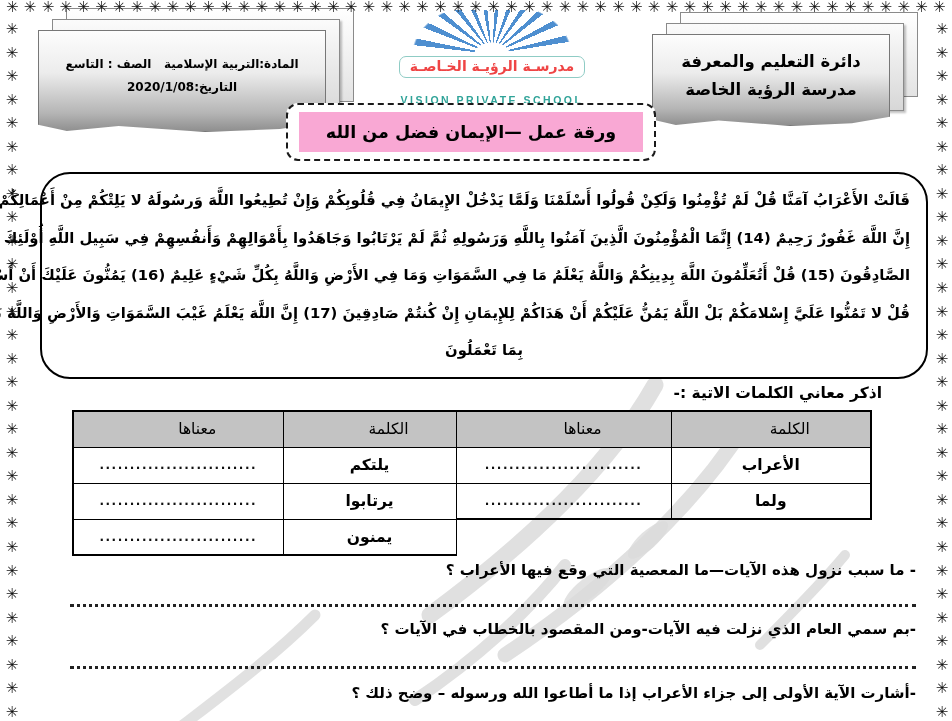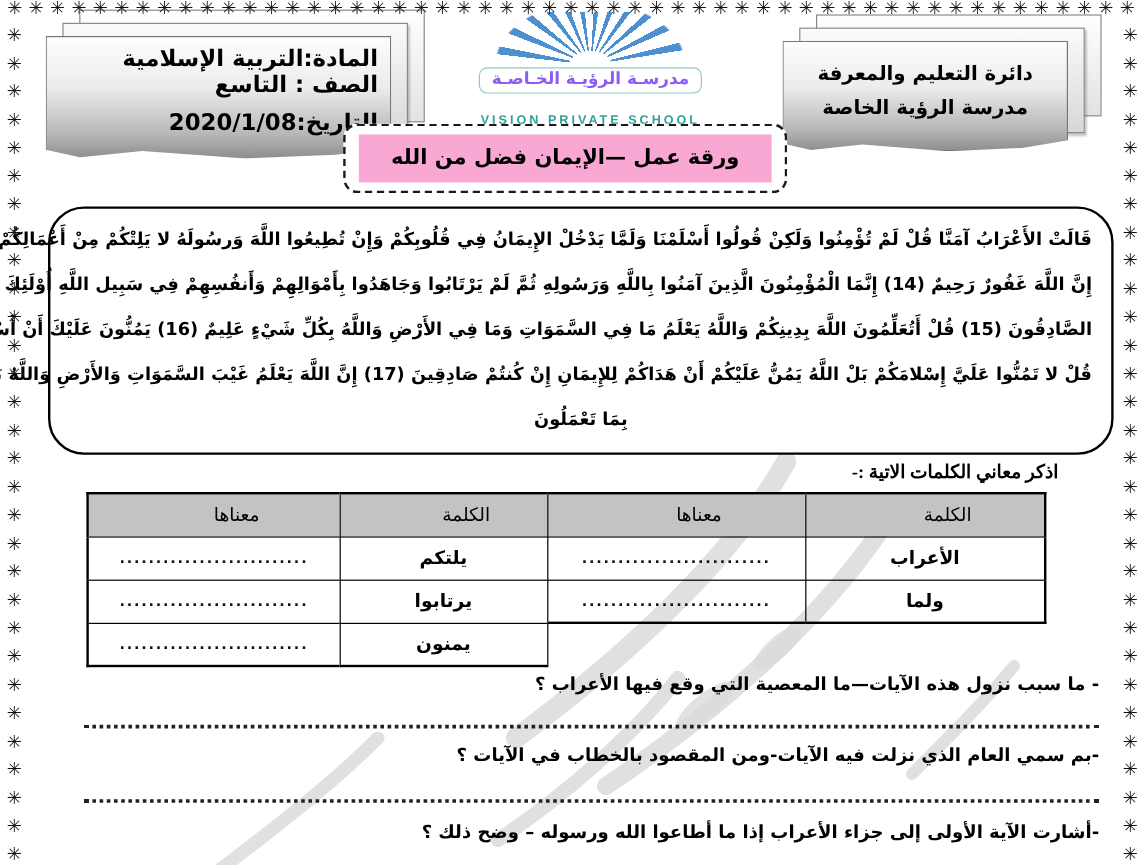--- a/index.html
+++ b/index.html
@@ -24,34 +24,34 @@
   .paper .sheet-back1 { position:absolute; left:14px; top:-11px; width:100%; height:96%;
     background:linear-gradient(180deg,#fbfbfb 0%,#d7d7d7 100%);
     border:1.5px solid #8a8a8a; box-shadow:2px 2px 2px rgba(0,0,0,.25); z-index:1; }
   .paper .sheet-front { position:relative; width:100%; height:100%; z-index:2;
     background:linear-gradient(180deg,#fdfdfd 0%,#ececec 42%,#b5b5b5 82%,#8f8f8f 100%);
     border:1.5px solid #777; box-shadow:2px 3px 3px rgba(0,0,0,.35);
     clip-path:polygon(0 0,100% 0,100% 90%,84% 97%,58% 100%,28% 94%,10% 99%,0 93%);
     display:flex; flex-direction:column; justify-content:center; gap:9px;
     direction:rtl; text-align:center; font-weight:bold; color:#000; }
   .subject-box { left:38px; top:30px; width:288px; height:102px; }
-  .subject-box .sheet-front { font-size:19px; padding:0 10px 12px 10px;text-align:right; }
+  .subject-box .sheet-front { font-size:12px; padding:0 10px 12px 10px; }
   .dept-box { left:652px; top:34px; width:238px; height:92px; }
   .dept-box .sheet-front { font-size:16.5px; padding:0 8px 10px 8px;align-items:center; }
 
   
   .logo { position:absolute; left:382px; top:10px; width:220px; height:96px; z-index:2;
     display:flex; flex-direction:column; align-items:center; }
   .sunburst { position:relative; width:190px; height:62px;
     background:repeating-conic-gradient(from 262deg at 50% 100%, #4e8fd0 0deg 5deg, transparent 5deg 14.5deg);
     -webkit-mask:radial-gradient(ellipse 100px 66px at 50% 100%, transparent 0 17px, #000 18px 78%, transparent 80%);
     mask:radial-gradient(ellipse 100px 66px at 50% 100%, transparent 0 17px, #000 18px 78%, transparent 80%); }
   .sun-disc { position:absolute; left:50%; bottom:-62px; transform:translateX(-50%);
     width:40px; height:20px; background:#4e8fd0; border-radius:22px 22px 0 0; }
-  .logo-ar { margin-top:2px; direction:rtl; color:#8b5cf6; font-weight:bold; font-size:14px;
+  .logo-ar { margin-top:2px; direction:rtl; color:#ef4444; font-weight:bold; font-size:14px;
     border:1px solid #8fccc5; border-radius:7px; padding:0 10px 2px 10px; line-height:18px; }
   .logo-en { margin-top:16px; color:#2fa398; font-weight:bold; font-size:10.5px;
     letter-spacing:2.5px; font-family:"Liberation Sans", sans-serif; }
 
   
   .title-dashed { position:absolute; left:286px; top:103px; width:370px; height:58px;
     border:2.5px dashed #1a1a1a; border-radius:12px; z-index:4; background:#fff;
     display:flex; align-items:center; justify-content:center; }
   .title-inner { width:344px; height:40px; background:#f9a8d4; direction:rtl;
     display:flex; align-items:center; justify-content:center;
@@ -59,21 +59,21 @@
 
   
   .verse-box { position:absolute; left:40px; top:172px; width:888px; height:207px;
     border:2px solid #000; border-radius:30px; z-index:2; background:#fff;
     padding:7px 16px 0 16px; direction:rtl; text-align:center;
     font-weight:bold; font-size:14.8px; line-height:37.5px; color:#000; }
   .verse-box span { display:block; white-space:nowrap; }
 
   
   .vocab-heading { position:absolute; right:70px; top:384px; z-index:2; direction:rtl;
-    font-weight:bold; font-size:15.5px; color:#000;font-family:Liberation Serif, serif; }
+    font-weight:bold; font-size:15.5px; color:#000; }
   .vocab-table { position:absolute; left:72px; top:410px; width:798px; z-index:2;
     border-collapse:collapse; direction:rtl; table-layout:fixed; }
   .vocab-table td, .vocab-table th { border:1px solid #000; height:36px;
     text-align:center; vertical-align:middle; overflow:hidden; }
   .vocab-table th { background:#c3c3c3; font-weight:normal; font-size:15.5px; }
   .vocab-table td.word { font-weight:bold; font-size:15.5px; }
   .vocab-table td.dots { font-size:12px; letter-spacing:1.5px; font-weight:bold;
     white-space:nowrap; color:#111; }
   .vocab-table .ghost { border:none; background:transparent; }
   .b-t { border-top-width:2.5px !important;padding-left:38px; }

